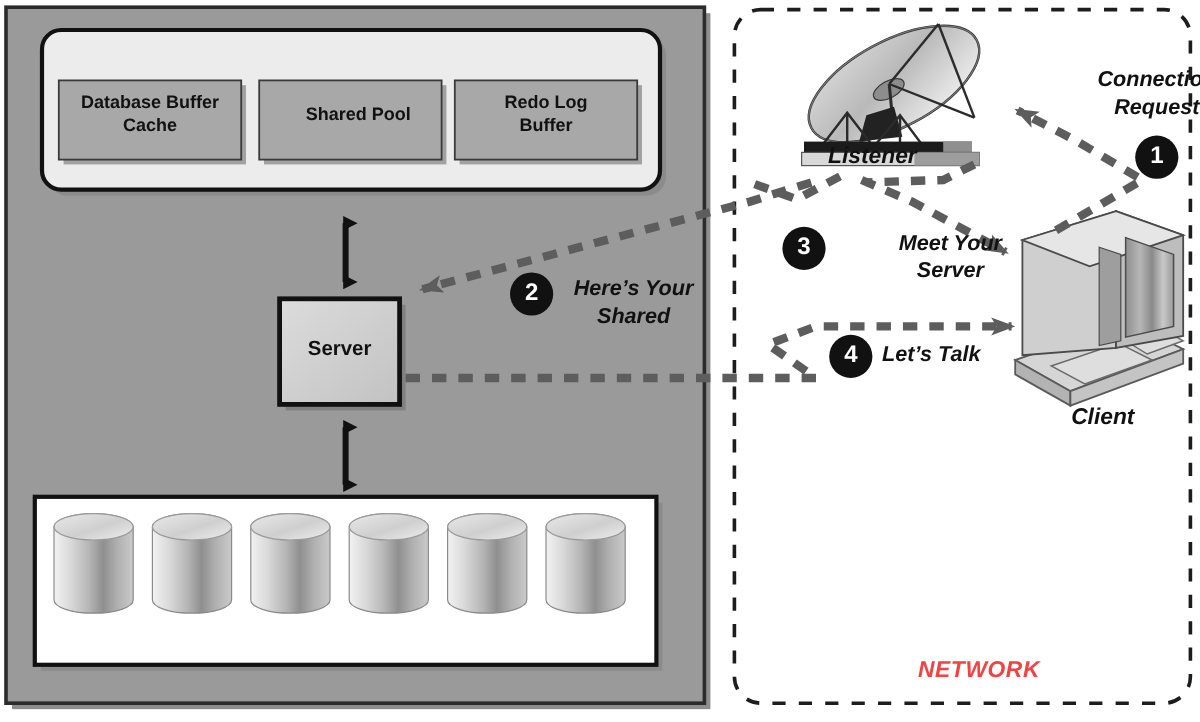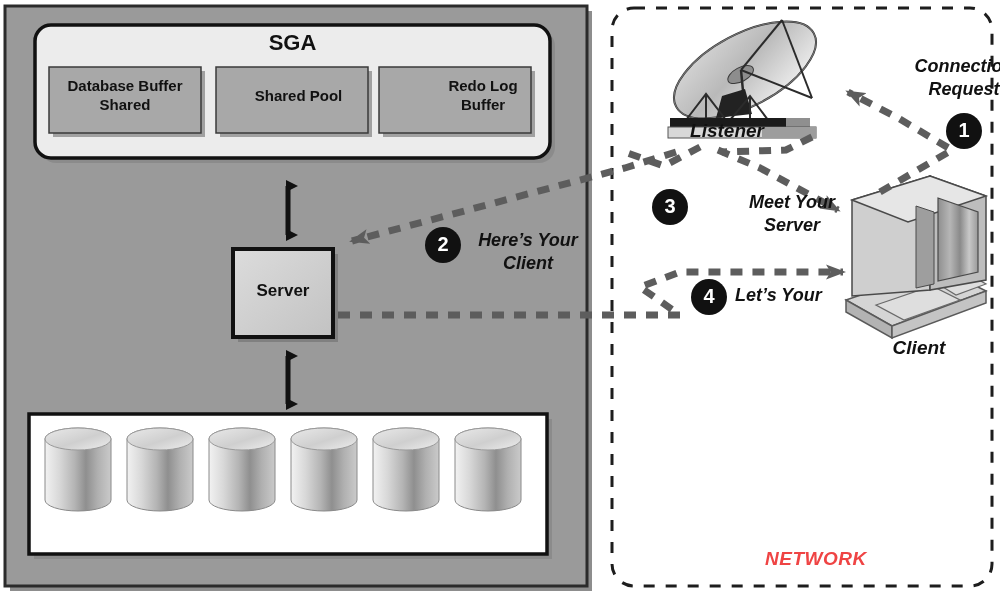--- a/index.html
+++ b/index.html
@@ -191,43 +191,42 @@
       <circle cx="443" cy="245" r="18" fill="#111111"></circle>
     </g>
     <g>
       <circle cx="670" cy="207" r="18" fill="#111111"></circle>
     </g>
     <g>
       <circle cx="709" cy="297" r="18" fill="#111111"></circle>
     </g>
   </svg>
 
-  <div class="lbl bold ctr" style="left:35px;top:30px;width:515px;font-size:22px;color:#111;">SGA</div>
 
   <div class="lbl bold ctr" style="left:49px;top:76px;width:152px;font-size:15px;line-height:19px;color:#111;">Database Buffer
-Shared</div>
+Cache</div>
   <div class="lbl bold ctr" style="left:216px;top:86px;width:165px;font-size:15px;line-height:19px;color:#111;">Shared Pool</div>
-  <div class="lbl bold ctr" style="left:379px;top:76px;width:152px;font-size:15px;line-height:19px;color:#111;margin-left:28px;">Redo Log
+  <div class="lbl bold ctr" style="left:379px;top:76px;width:152px;font-size:15px;line-height:19px;color:#111;">Redo Log
 Buffer</div>
 
   <div class="lbl bold ctr" style="left:233px;top:281px;width:100px;font-size:17px;color:#111;">Server</div>
 
 
   <div class="lbl ital ctr" style="left:668px;top:120px;width:118px;font-size:19px;color:#111;">Listener</div>
 
   <div class="lbl ital ctr" style="left:852px;top:337px;width:134px;font-size:19px;color:#111;">Client</div>
 
   <div class="lbl ital" style="left:765px;top:548px;font-size:19px;letter-spacing:0.5px;color:#ef4444;">NETWORK</div>
 
   <div class="lbl bold ctr" style="left:946px;top:119px;width:36px;font-size:20px;color:#ffffff;">1</div>
   <div class="lbl bold ctr" style="left:425px;top:233px;width:36px;font-size:20px;color:#ffffff;">2</div>
   <div class="lbl bold ctr" style="left:652px;top:195px;width:36px;font-size:20px;color:#ffffff;">3</div>
   <div class="lbl bold ctr" style="left:691px;top:285px;width:36px;font-size:20px;color:#ffffff;">4</div>
 
   <div class="lbl ital ctr" style="left:884px;top:55px;width:160px;font-size:18px;line-height:23px;color:#111;">Connection
 Request</div>
   <div class="lbl ital ctr" style="left:468px;top:229px;width:120px;font-size:18px;line-height:23px;color:#111;">Here’s Your
-Client</div>
+Shared</div>
   <div class="lbl ital ctr" style="left:732px;top:191px;width:120px;font-size:18px;line-height:23px;color:#111;">Meet Your
 Server</div>
-  <div class="lbl ital" style="left:735px;top:284px;width:140px;font-size:18px;line-height:23px;color:#111;">Let’s Your</div>
+  <div class="lbl ital" style="left:735px;top:284px;width:140px;font-size:18px;line-height:23px;color:#111;">Let’s Talk</div>
 
 </div>
 
 </body></html>

